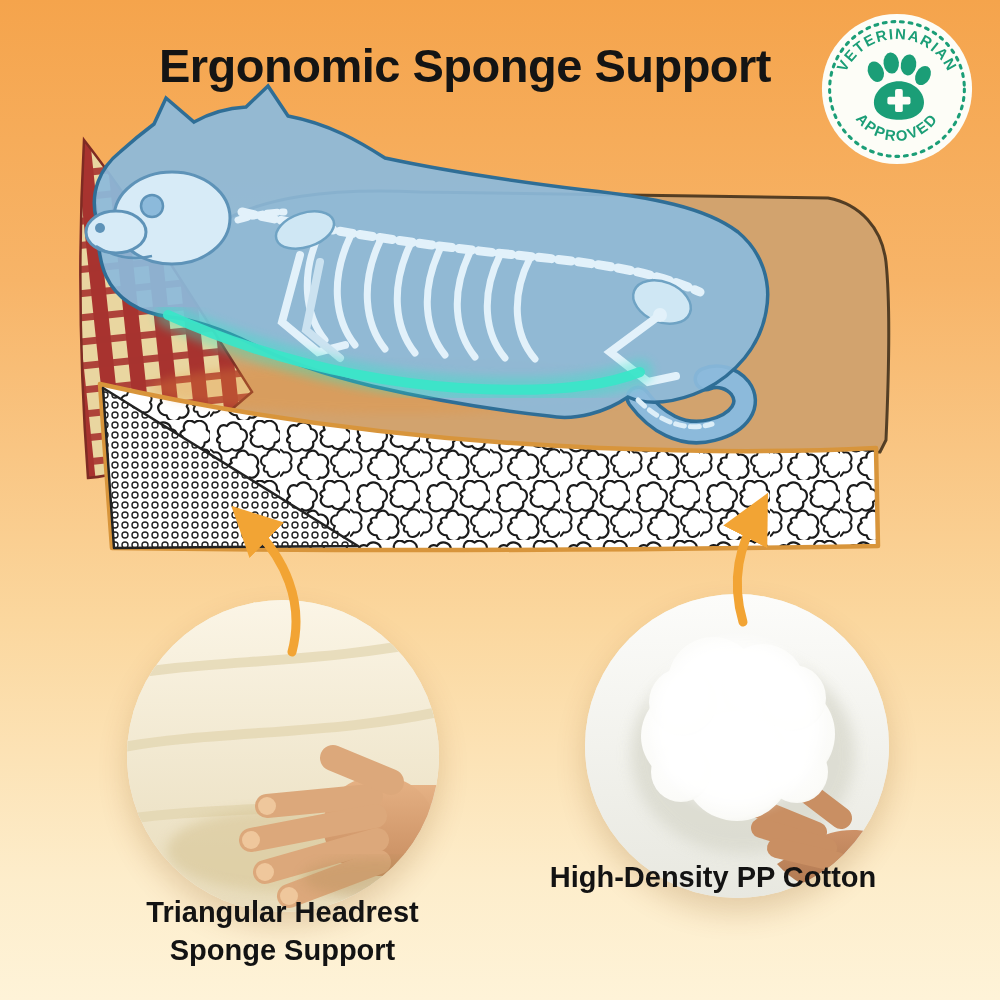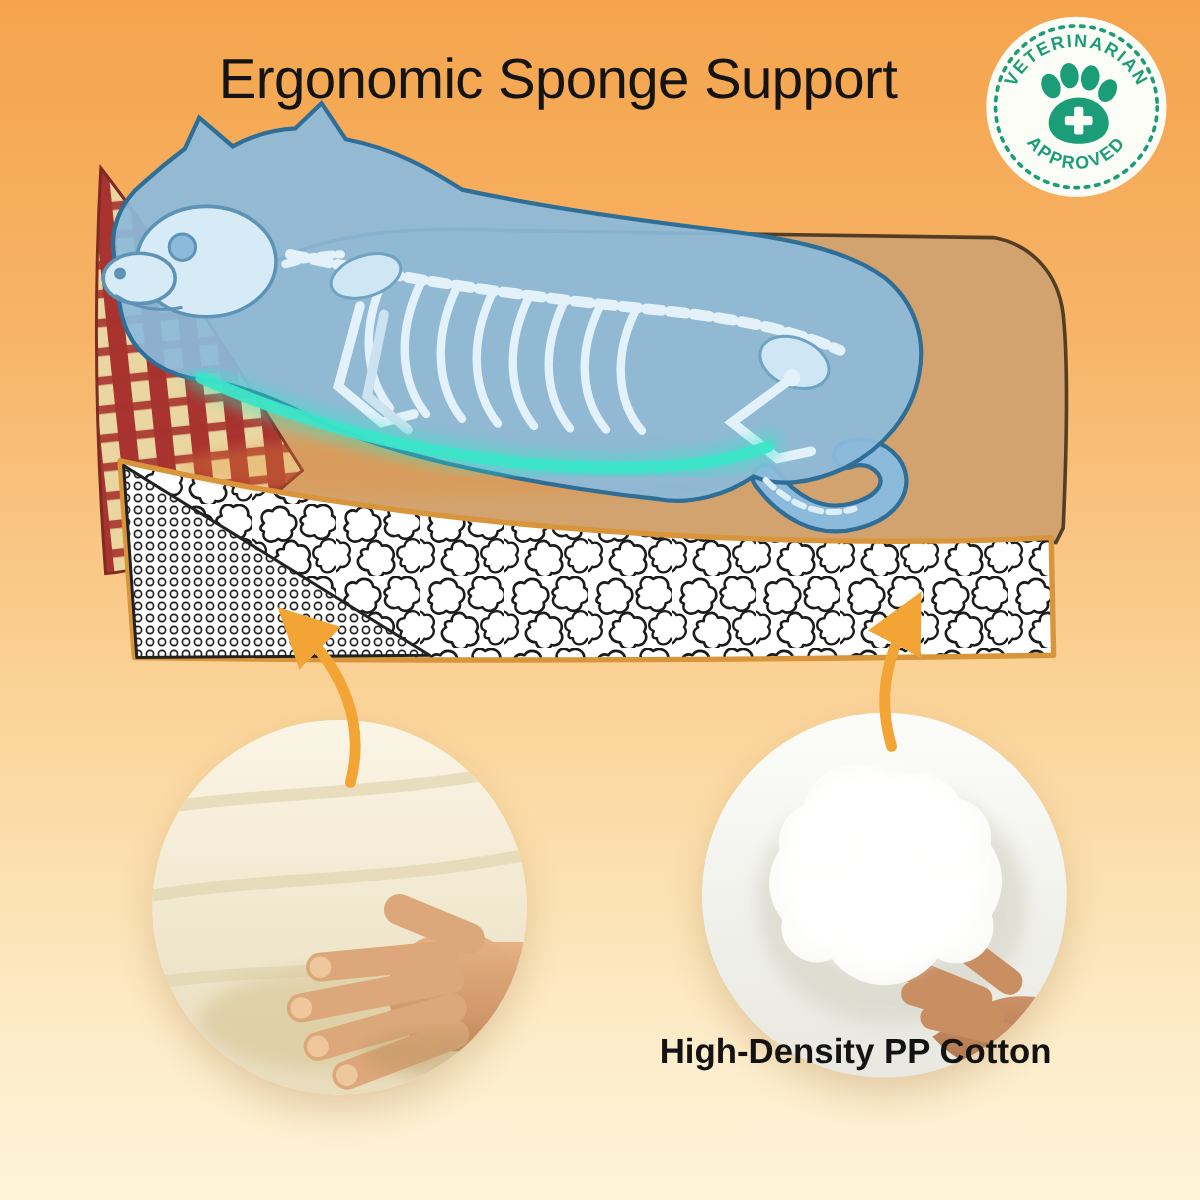--- a/index.html
+++ b/index.html
@@ -6,21 +6,21 @@
   html,body { width:1000px; height:1000px; }
   body { font-family:"Liberation Sans", sans-serif; }
 
   .canvas {
     position:relative; width:1000px; height:1000px; overflow:hidden;
     background:linear-gradient(180deg,#F5A44C 0%, #F7B468 28%, #FBD79E 62%, #FDEDCB 88%, #FEF3D8 100%);
   }
 
   .title {
     position:absolute; top:38px; left:0; width:930px; text-align:center;
-    font-size:47px; font-weight:400; color:#141414; letter-spacing:-0.5px; z-index:3;
+    font-size:47px; font-weight:700; color:#141414; letter-spacing:-0.5px; z-index:3;
   }
 
   .badge { position:absolute; top:12px; right:26px; width:154px; height:154px; z-index:3; }
   .badge svg { width:100%; height:100%; display:block; }
 
   .art { position:absolute; inset:0; z-index:2; pointer-events:none; }
   .art svg { width:100%; height:100%; display:block; }
 
   .photo-circle {
     position:absolute; border-radius:50%; overflow:hidden; z-index:1;
@@ -250,15 +250,16 @@
       <g fill="none" stroke-linecap="round">
         <path d="M 168,315 C 250,352 350,380 460,388 C 540,393 600,388 640,372" stroke="#2FE8C8" stroke-width="26" opacity="0.38" filter="url(#soft)"></path>
         <path d="M 168,315 C 250,352 350,380 460,388 C 540,393 600,388 640,372" stroke="#3BE5C8" stroke-width="10" opacity="0.95"></path>
       </g>
 
       <path d="M 292,652 C 305,602 285,558 250,524" fill="none" stroke="#F2A434" stroke-width="9" stroke-linecap="round" marker-end="url(#arrowhead)"></path>
       <path d="M 743,622 C 730,578 741,545 756,516" fill="none" stroke="#F2A434" stroke-width="9" stroke-linecap="round" marker-end="url(#arrowhead)"></path>
     </svg>
   </div>
 
+  <div class="feature-label label-left">Triangular Headrest Sponge Support</div>
   <div class="feature-label label-right">High-Density PP Cotton</div>
 
 </div>
 
 </body></html>

